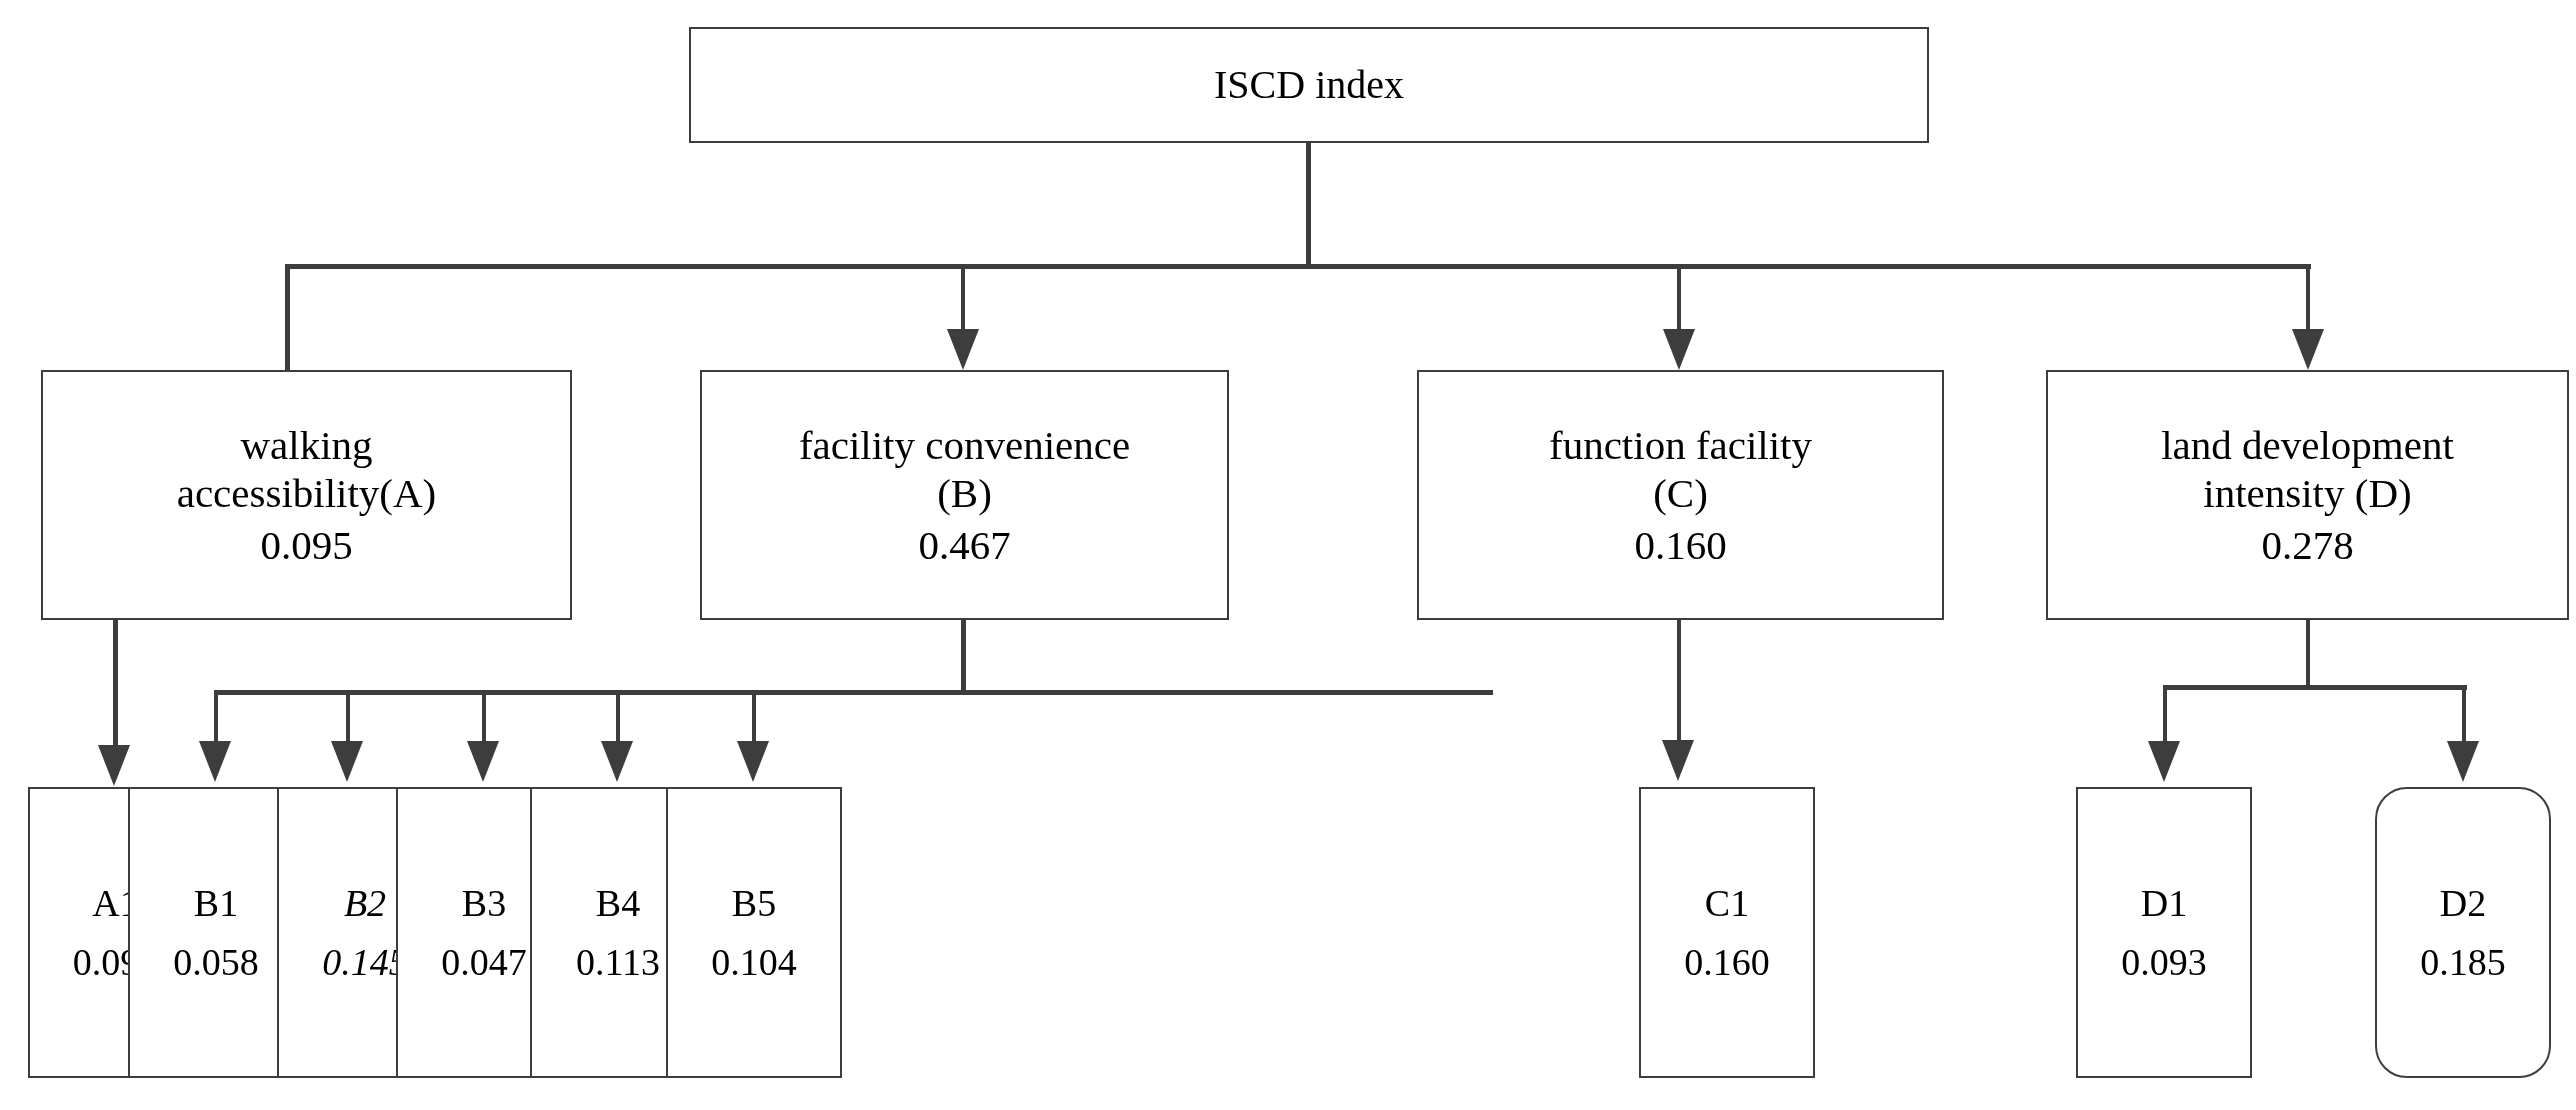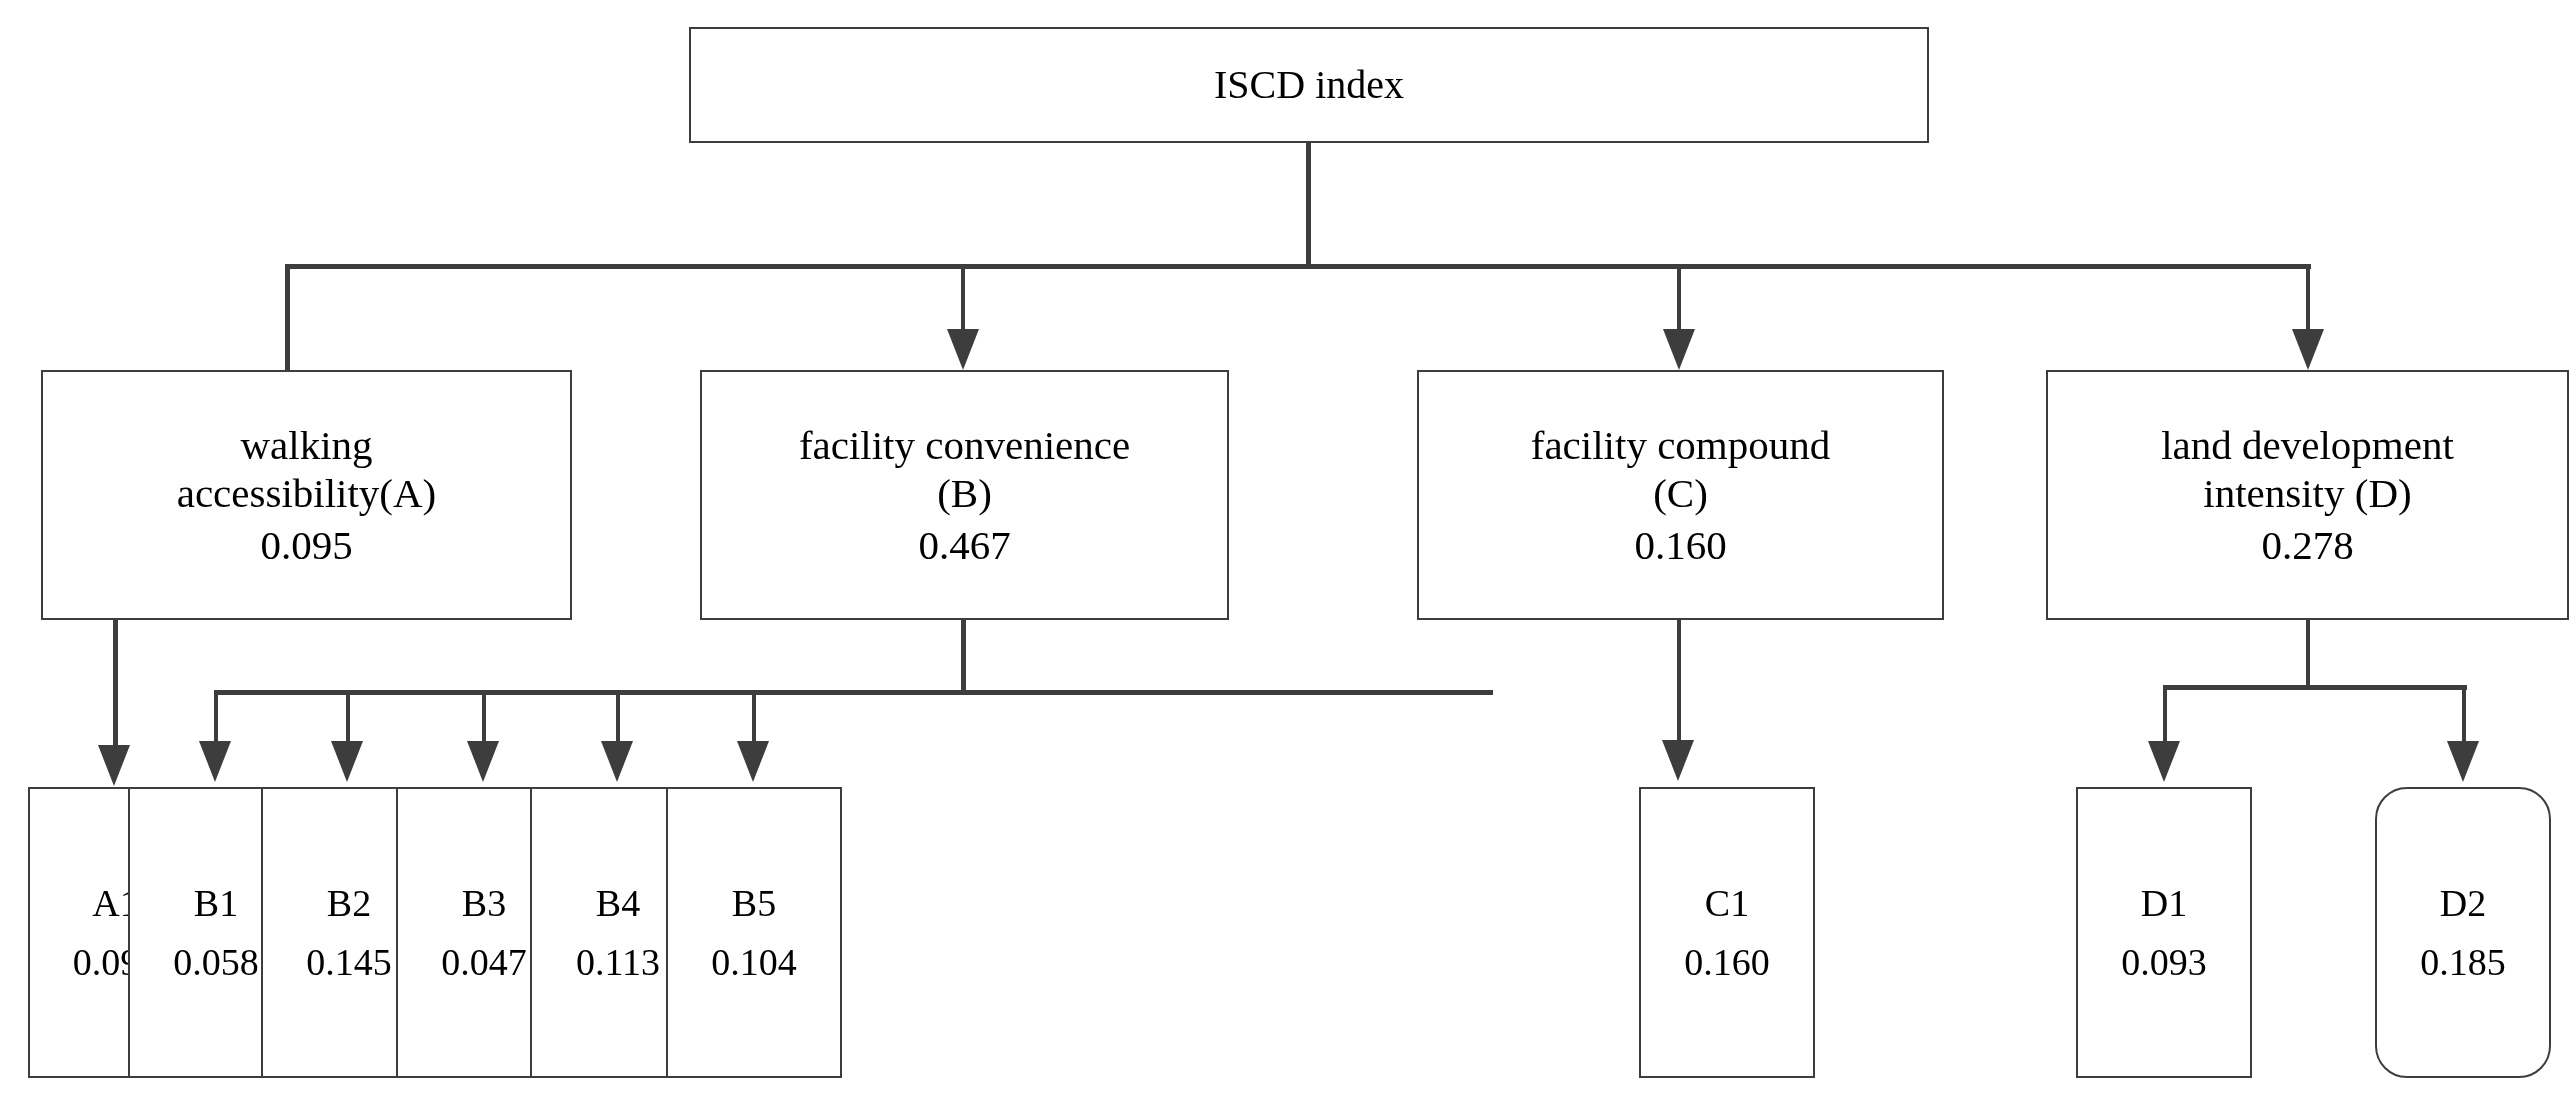--- a/index.html
+++ b/index.html
@@ -125,21 +125,21 @@
     <span class="node-value">0.095</span>
   </div>
 
   <div class="node-box level2" id="node-b">
     <span class="node-label">facility convenience
 (B)</span>
     <span class="node-value">0.467</span>
   </div>
 
   <div class="node-box level2" id="node-c">
-    <span class="node-label">facility compound
+    <span class="node-label">function facility
 (C)</span>
     <span class="node-value">0.160</span>
   </div>
 
   <div class="node-box level2" id="node-d">
     <span class="node-label">land development
 intensity (D)</span>
     <span class="node-value">0.278</span>
   </div>
 
@@ -179,21 +179,21 @@
   <div class="node-box level3" style="left:27.5px;">
     <span class="node-label">A1</span>
     <span class="node-value">0.095</span>
   </div>
 
   <div class="node-box level3" style="left:128px;">
     <span class="node-label">B1</span>
     <span class="node-value">0.058</span>
   </div>
 
-  <div class="node-box level3" style="left:261px;">
+  <div class="node-box level3" style="left:277px;font-style:italic;">
     <span class="node-label">B2</span>
     <span class="node-value">0.145</span>
   </div>
 
   <div class="node-box level3" style="left:396px;">
     <span class="node-label">B3</span>
     <span class="node-value">0.047</span>
   </div>
 
   <div class="node-box level3" style="left:530px;">

